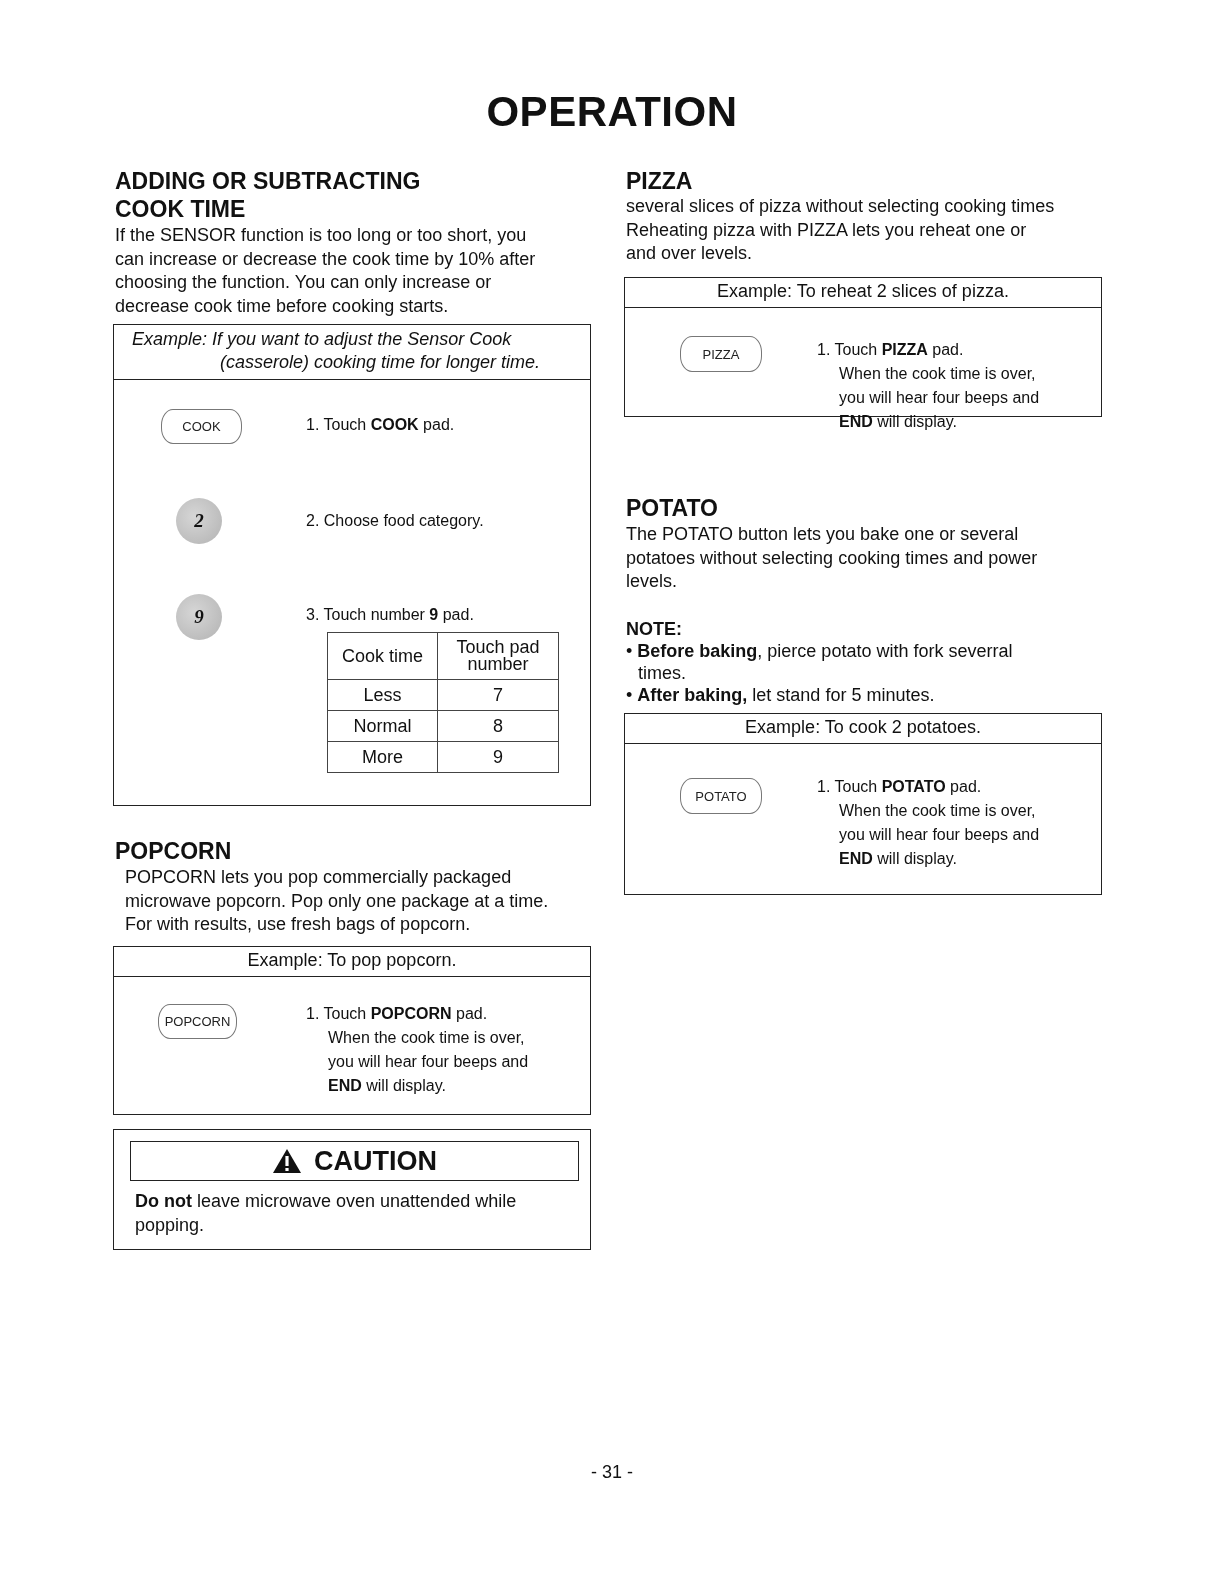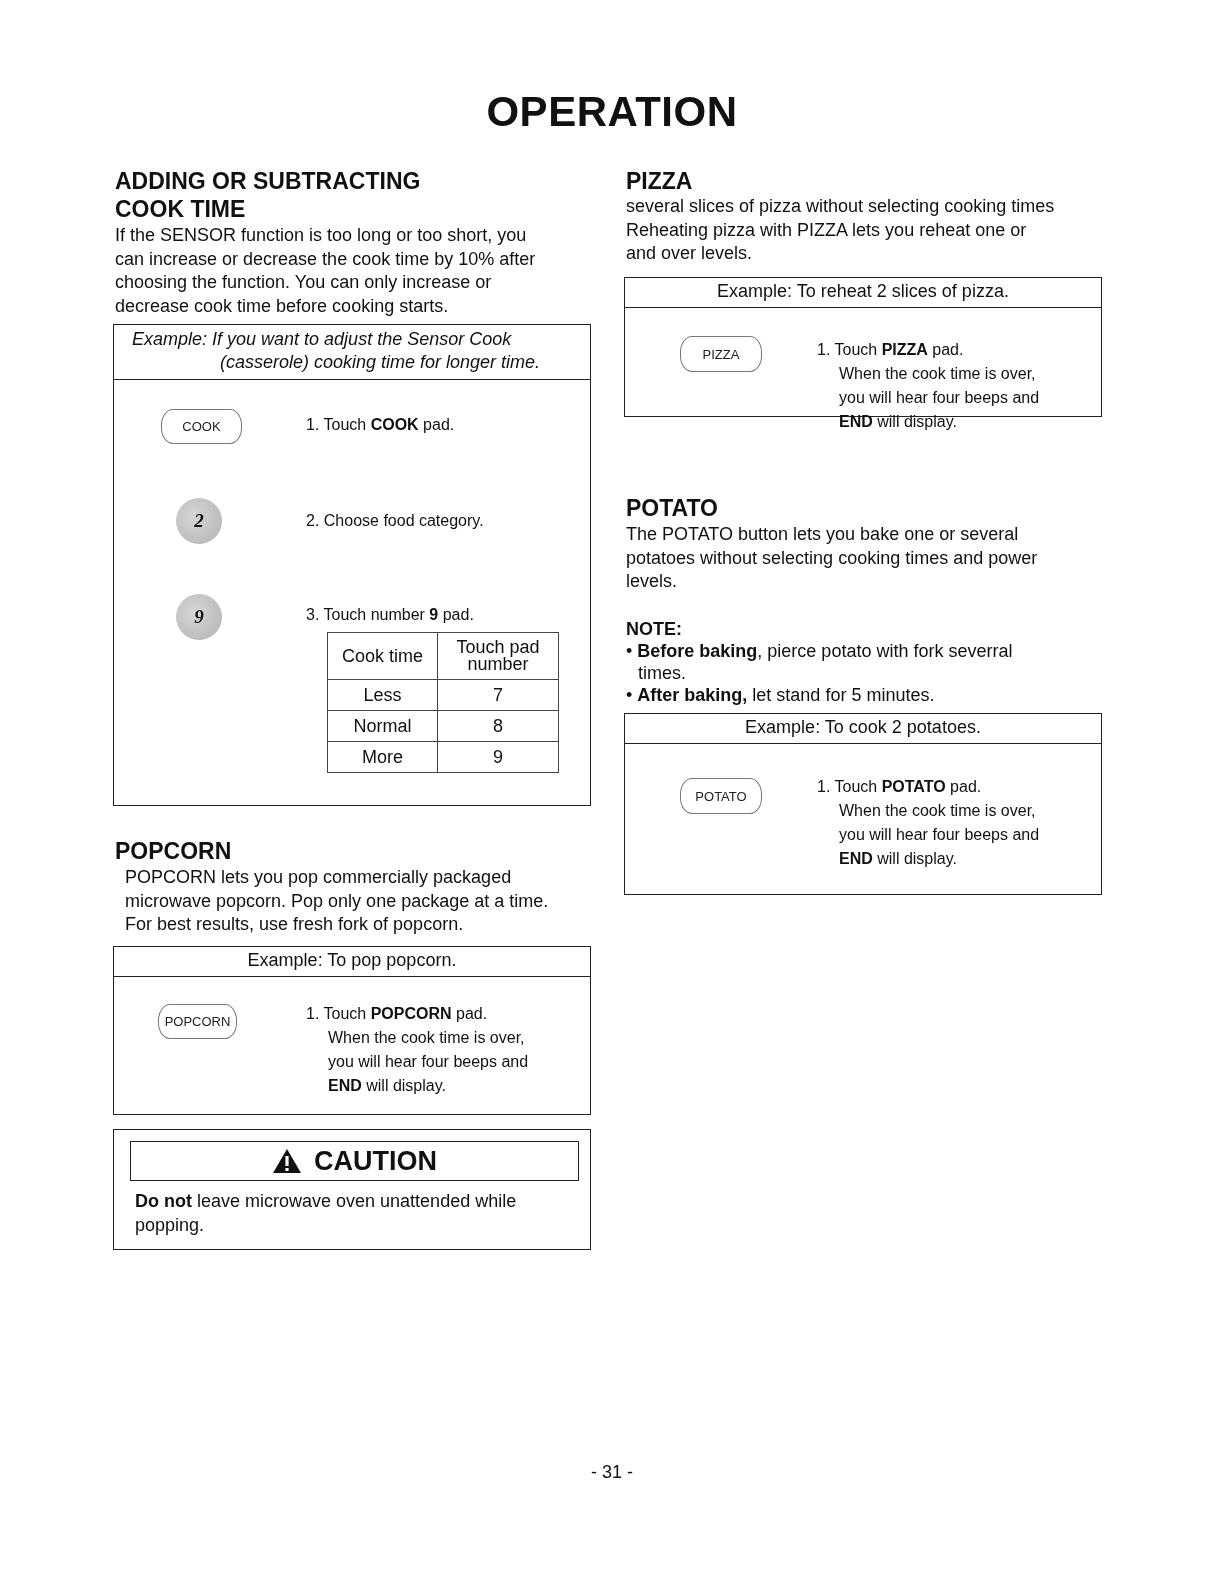--- a/index.html
+++ b/index.html
@@ -75,21 +75,21 @@
     <td>More</td>
     <td>9</td>
   </tr>
 </tbody>
   </table>
 
 <div class="abs h2" style="left:115px; top:837px;">POPCORN</div>
 <div class="abs body-text" style="left:115px; top:866px; width:480px;margin-left:10px;">
   <div>POPCORN lets you pop commercially packaged</div>
   <div>microwave popcorn. Pop only one package at a time.</div>
-  <div>For best results, use fresh fork of popcorn.</div>
+  <div>For with results, use fresh bags of popcorn.</div>
 </div>
 <div class="abs box" style="left:113px; top:946px; width:478px; height:169px;">
   <div class="box-head" style="height:30px; padding-top:2px;">Example: To pop popcorn.</div>
 </div>
 <div class="abs pad" style="left:158px; top:1004px; width:79px; height:35px;">POPCORN</div>
 <div class="abs step" style="left:306px; top:1002px;">
   <span>1. Touch </span><b>POPCORN</b><span> pad.</span>
   <span class="indent">When the cook time is over,</span>
   <span class="indent">you will hear four beeps and</span>
   <span class="indent"><b>END</b><span> will display.</span></span>

